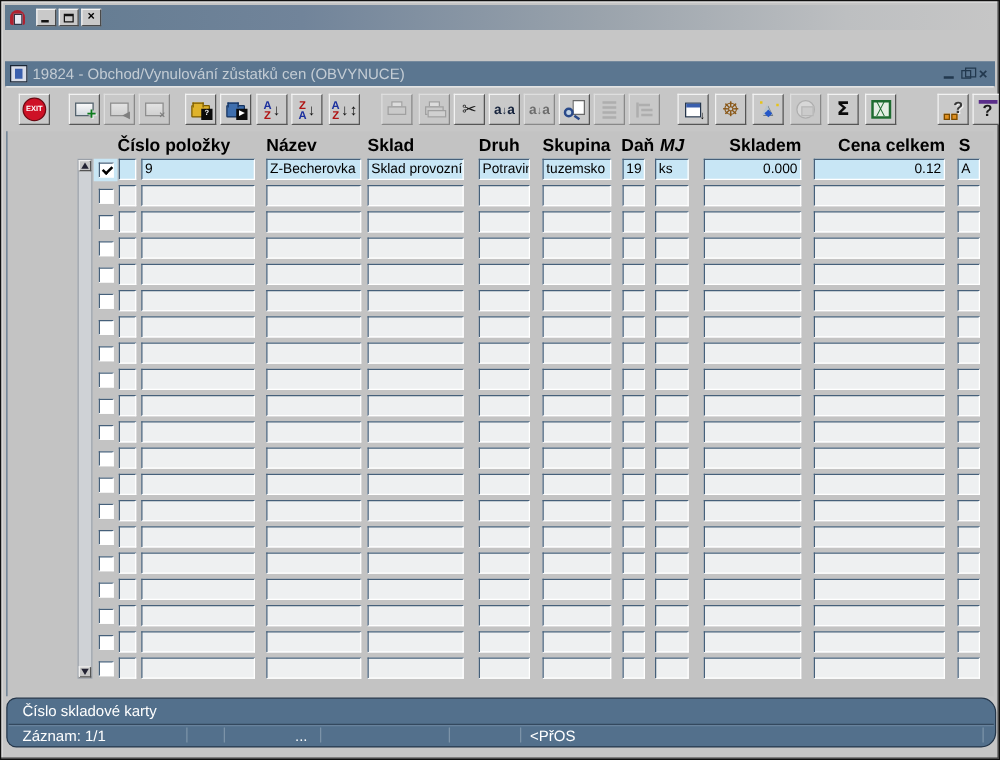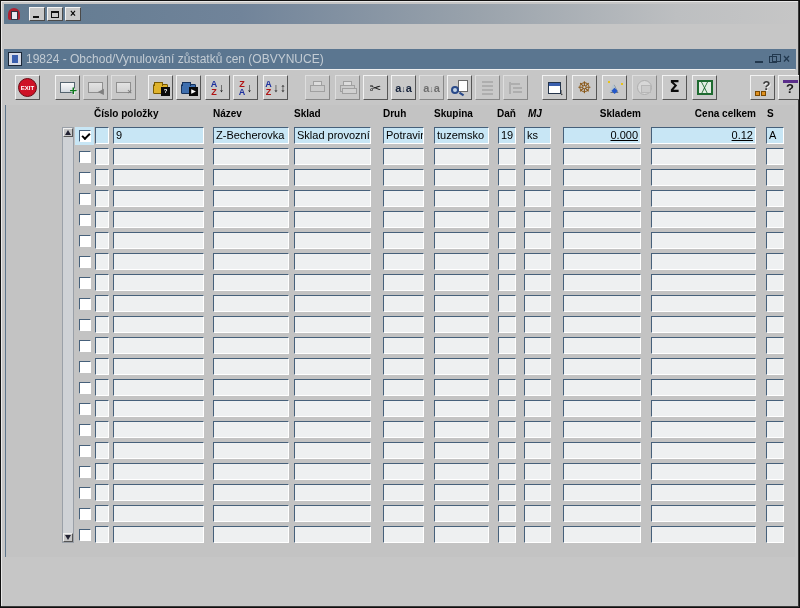--- a/index.html
+++ b/index.html
@@ -109,33 +109,33 @@
   .radio .rb{width:11px;height:11px;border-radius:50%;background:#d4d4d4;
     border:1px solid;border-color:#6a6a6a #f0f0f0 #f0f0f0 #6a6a6a;}
   .vscroll{position:absolute;left:56px;top:22px;width:12px;height:416px;background:#cfd2d6;
     border:1px solid #9aa0a8;}
   .varrow{position:absolute;left:0;width:10px;height:9px;background:#c6c6c6;border:1px solid;border-color:#f0f0f0 #555 #555 #f0f0f0;
     display:flex;align-items:center;justify-content:center;}
   .varrow.up{top:0;} .varrow.down{bottom:0;}
   .tri-up{width:0;height:0;border-left:3px solid transparent;border-right:3px solid transparent;border-bottom:5px solid #223;}
   .tri-dn{width:0;height:0;border-left:3px solid transparent;border-right:3px solid transparent;border-top:5px solid #223;}
   
-  .hdr{position:absolute;top:107px;height:14px;font-weight:bold;font-size:10px;white-space:nowrap;}
+  .hdr{position:absolute;top:107px;height:14px;font-weight:bold;font-size:14px;white-space:nowrap;}
   .hdr.r{text-align:right;}
   .row{position:absolute;left:0;right:0;height:18px;}
   .cbwrap{position:absolute;left:74px;top:0;width:19px;height:18px;display:flex;align-items:center;justify-content:center;}
   .cbwrap.current{background:#c8e6f5;}
   .cb{width:12px;height:12px;background:#fff;border:1px solid;border-color:#46607a #fff #fff #46607a;position:relative;}
   .cb.checked::after{content:"";position:absolute;left:2px;top:2px;width:6px;height:3px;
     border-left:2px solid #000;border-bottom:2px solid #000;transform:rotate(-45deg);}
   .field{position:absolute;top:0;height:17px;background:#eef0f1;
     border:1px solid;border-color:#46607a #fff #fff #46607a;
     font-size:11px;line-height:15px;padding:0 2px;white-space:nowrap;overflow:hidden;}
   .field.current{background:#c8e6f5;}
-  .field.r{text-align:right;text-decoration:underline;}
+  .field.r{text-align:right;}
   
   .statusbar{position:absolute;left:4px;top:557px;width:792px;height:40px;background:#53708c;
     border:1px solid #24364a;border-radius:8px 12px 12px 8px;color:#fff;font-size:12px;}
   .status-hint{position:absolute;left:12px;top:3px;right:12px;height:15px;white-space:nowrap;}
   .status-div{position:absolute;left:1px;right:1px;top:20px;height:1px;background:#33485e;box-shadow:0 1px 0 #68829c;}
   .status-line2{position:absolute;left:0;right:0;top:21px;bottom:0;}
   .status-rec{position:absolute;left:12px;top:2px;}
   .status-ell{position:absolute;left:205px;width:60px;top:2px;text-align:center;}
   .status-mode{position:absolute;left:418px;top:2px;}
   .vsep{position:absolute;top:2px;bottom:3px;width:1px;background:#7c93a8;}
@@ -656,14 +656,29 @@
         <span class="field" style="left: 382px; width: 41px;"></span>
         <span class="field" style="left: 433px; width: 55px;"></span>
         <span class="field" style="left: 497px; width: 18px;"></span>
         <span class="field" style="left: 523px; width: 27px;"></span>
         <span class="field r" style="left: 562px; width: 78px;"></span>
         <span class="field r" style="left: 650px; width: 105px;"></span>
         <span class="field" style="left: 765px; width: 18px;"></span>
       </div>
     </div>
 
+  <div class="statusbar">
+    <div class="status-hint">Číslo skladové karty</div>
+    <div class="status-div"></div>
+    <div class="status-line2">
+      <span class="status-rec">Záznam: 1/1</span>
+      <span class="status-ell">...</span>
+      <span class="status-mode">&lt;PřOS</span>
+      <span class="vsep" style="left:143px"></span>
+      <span class="vsep" style="left:173px"></span>
+      <span class="vsep" style="left:250px"></span>
+      <span class="vsep" style="left:353px"></span>
+      <span class="vsep" style="left:410px"></span>
+      <span class="vsep" style="left:780px"></span>
+    </div>
+  </div>
 
 </div>
 
 </body></html>

